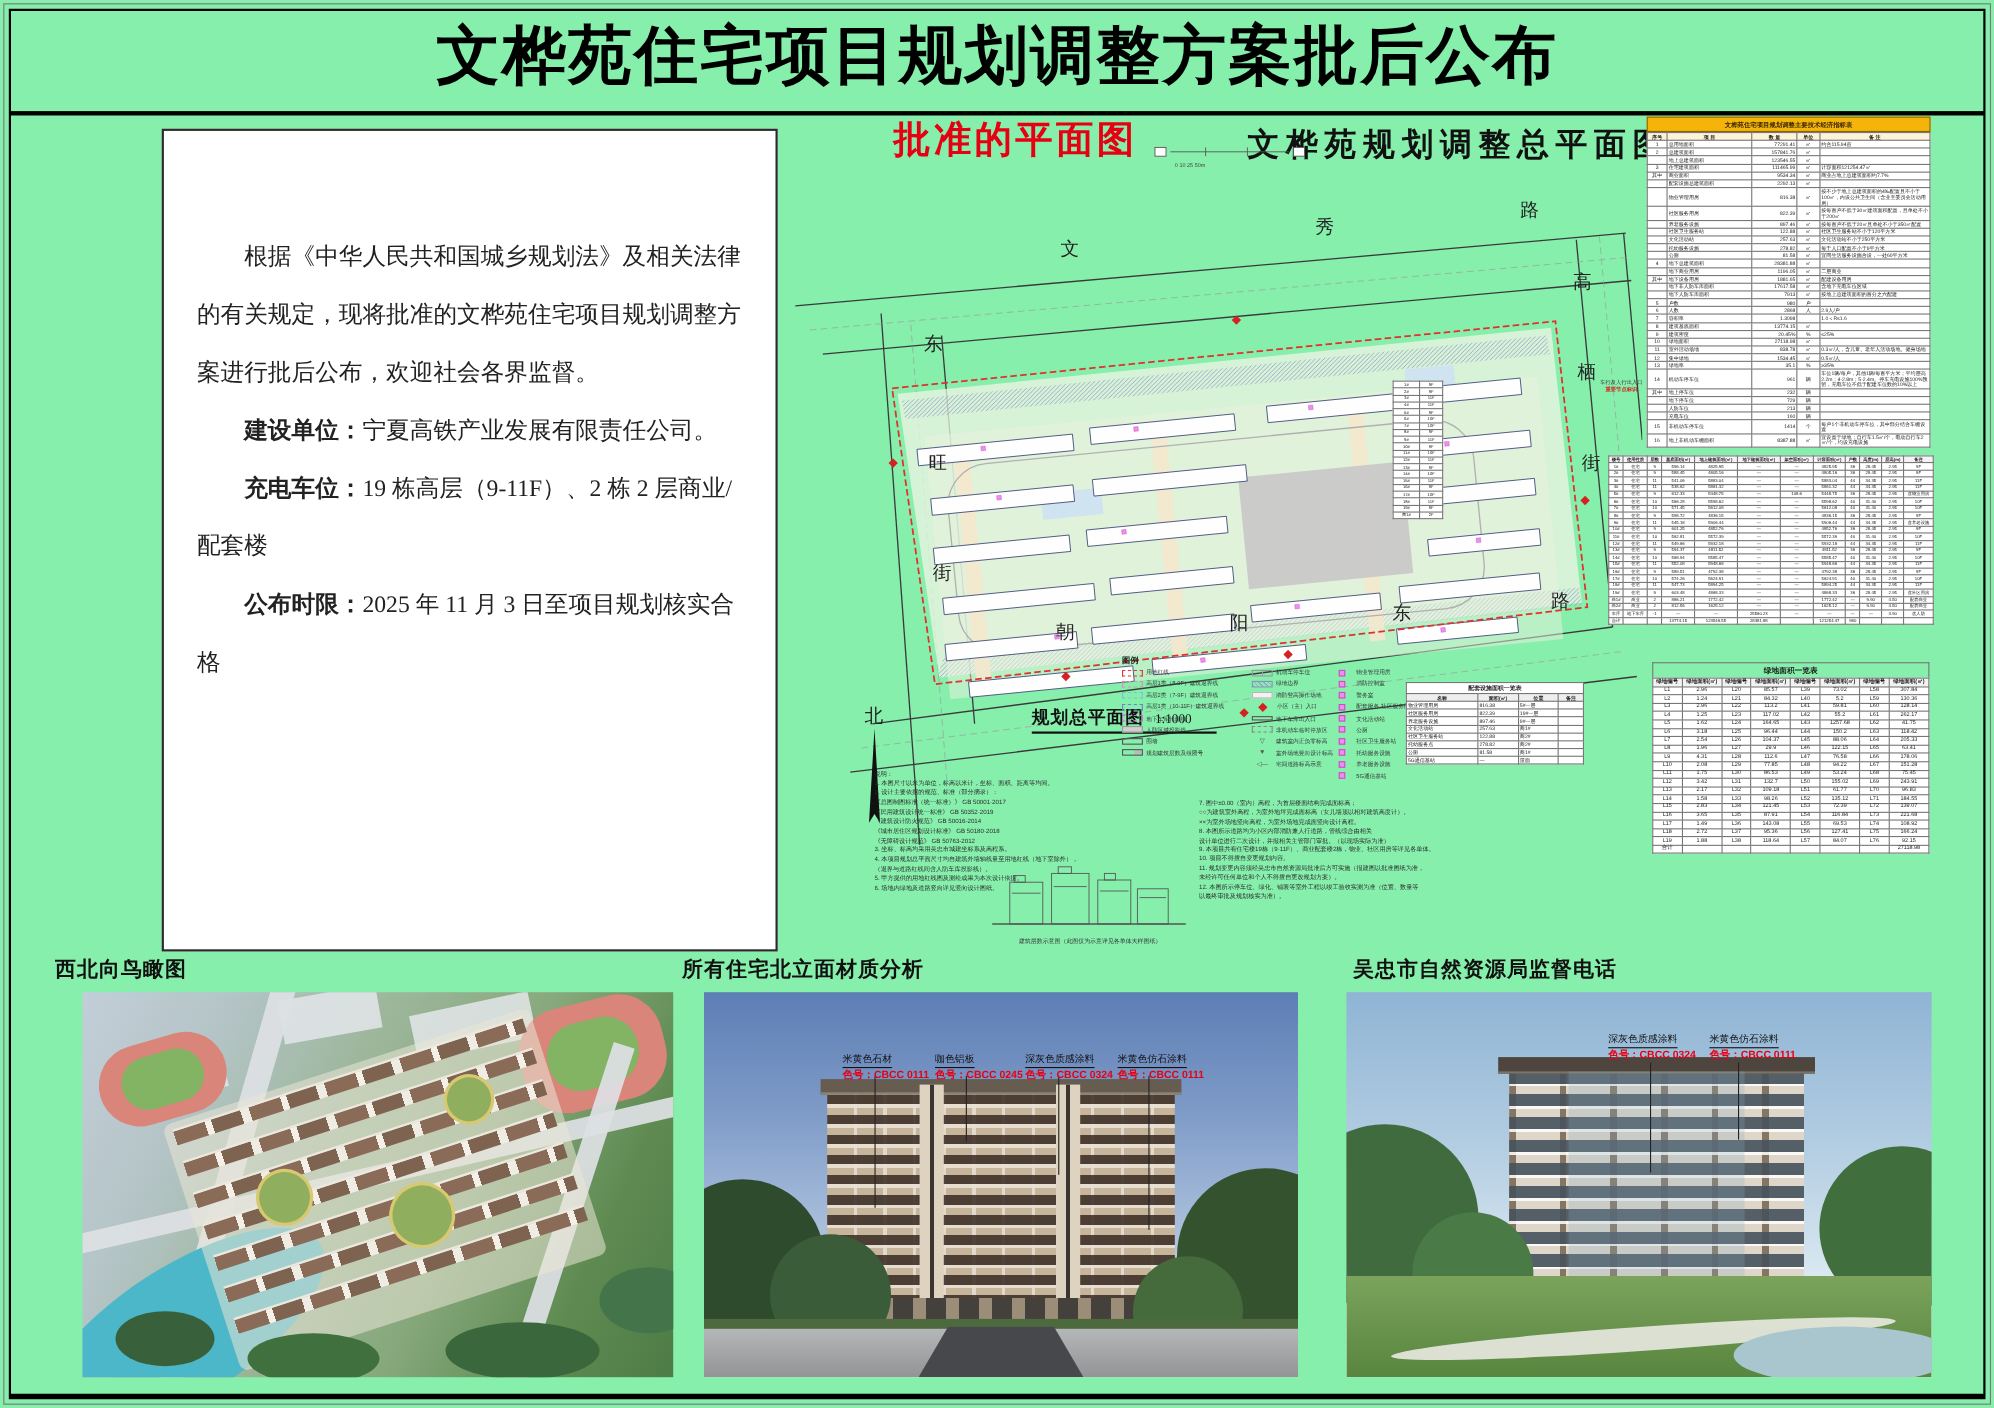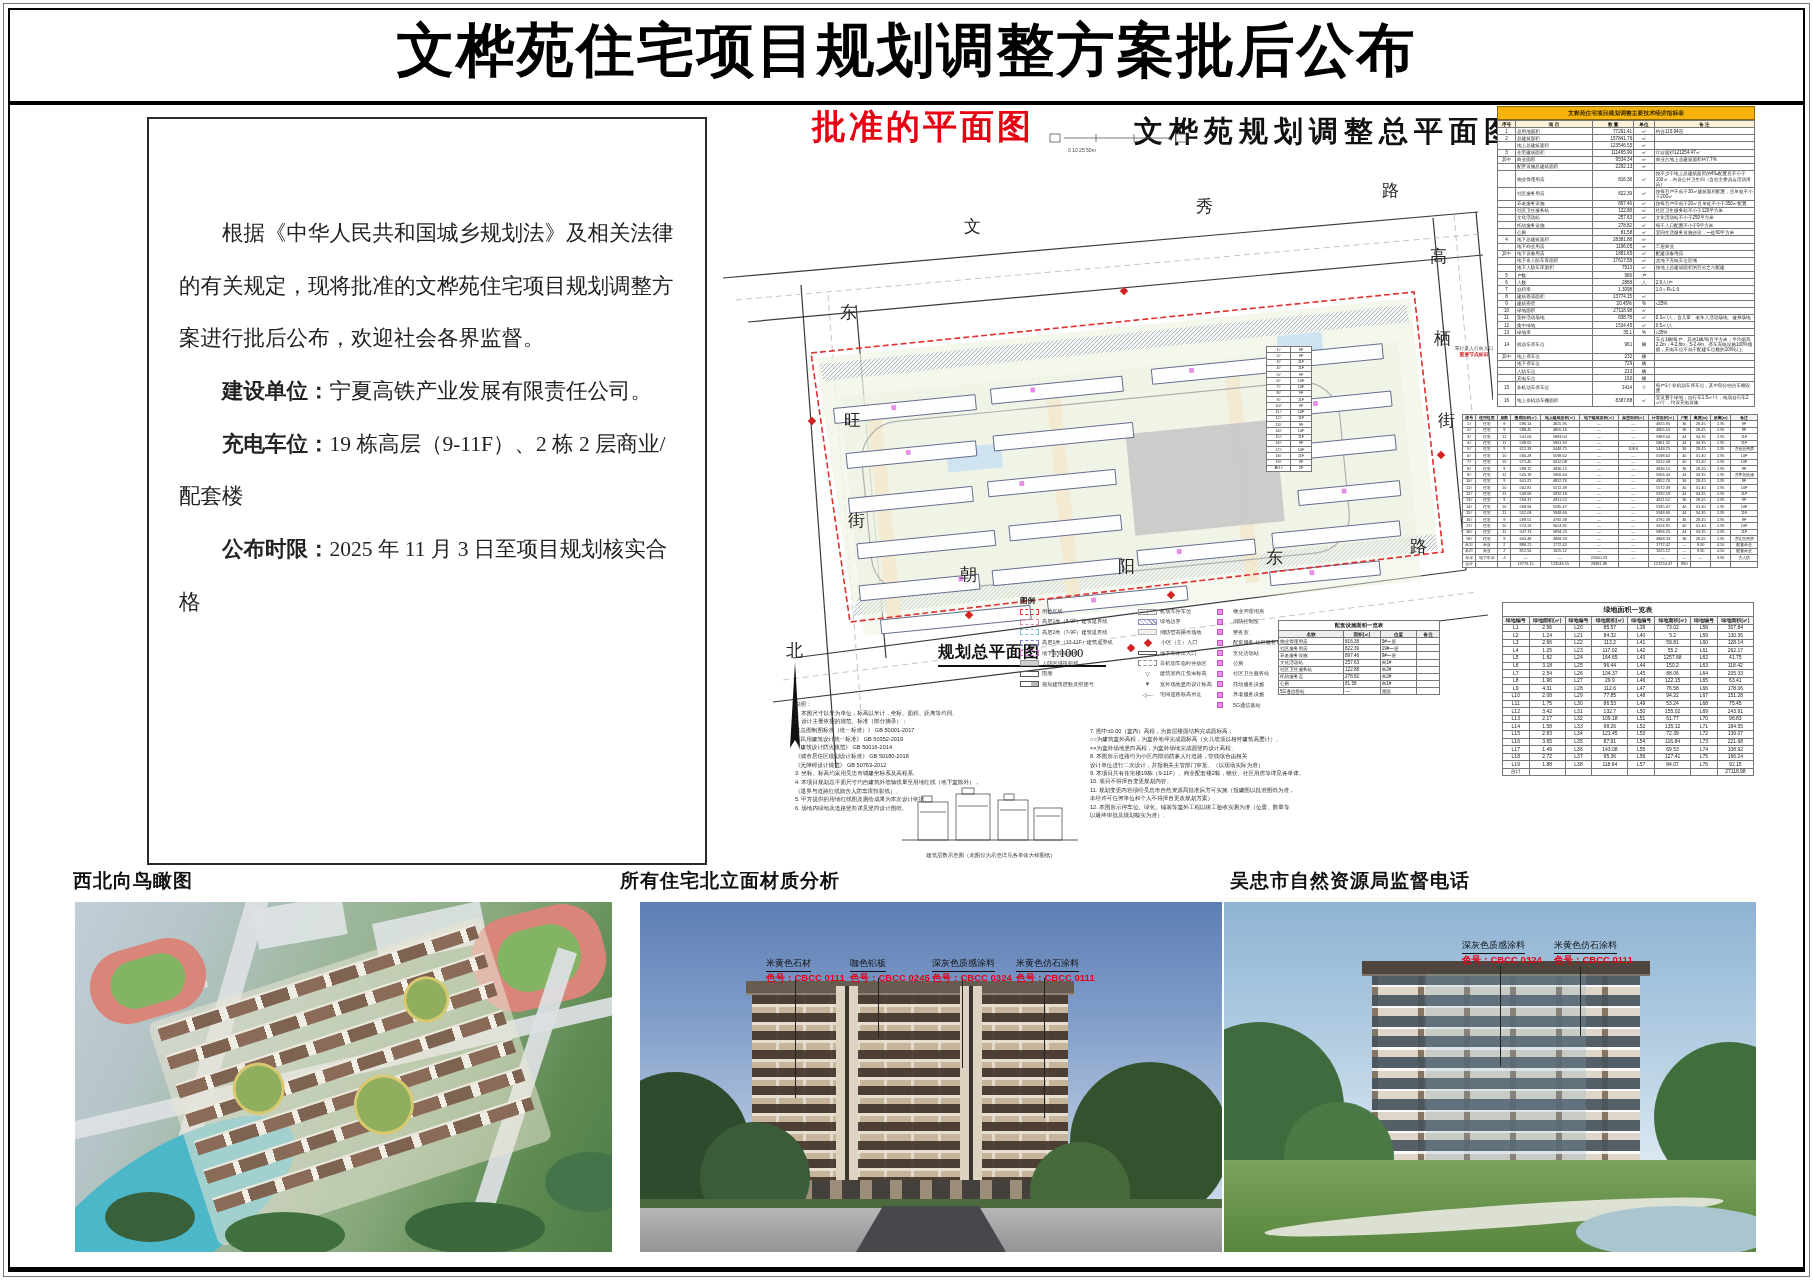--- a/index.html
+++ b/index.html
@@ -1,16 +1,16 @@
 <!DOCTYPE html>
 <html><head>
 <meta charset="utf-8">
 <style>
   html,body{margin:0;padding:0;background:#888;}
-  .page{position:relative;width:1813px;height:1280px;background:#ffffff;overflow:hidden;
+  .page{position:relative;width:1813px;height:1280px;background:#86efac;overflow:hidden;
         font-family:"Liberation Sans","DejaVu Sans",sans-serif;color:#1c1c1c;}
   .frame-outer{position:absolute;inset:3px;border:1px solid #777;pointer-events:none;}
   .frame{position:absolute;inset:8px;border:2px solid #000;border-bottom-width:5px;pointer-events:none;}
   .title-rule{position:absolute;left:9px;right:9px;top:101px;height:4px;background:#000;}
   .main-title{position:absolute;left:0;right:0;top:12px;text-align:center;font-size:58px;font-weight:900;
         letter-spacing:2px;color:#000;font-family:"DejaVu Sans","Liberation Sans",sans-serif;}
 
   
   .ann-box{position:absolute;left:147px;top:117px;width:560px;height:748px;border:2px solid #2a2a2a;
         background:#fff;box-sizing:border-box;padding:88px 30px 0 30px;
@@ -115,21 +115,21 @@
   .p1-river{position:absolute;left:-60px;top:250px;width:300px;height:120px;background:#4cb7c8;
       border-radius:50%;transform:rotate(-33deg);}
   .p1-complex{position:absolute;left:100px;top:62px;width:350px;height:235px;transform:rotate(-18deg);
       background:rgba(234,229,214,.55);border-radius:8px;padding:6px 8px;box-sizing:border-box;}
   .p1-row{height:13px;margin-bottom:15px;border-top:2px solid #ece8de;
       background:repeating-linear-gradient(90deg,#8a6b58 0 30px,#f4f0e8 30px 36px,#7d6350 36px 64px,#efece4 64px 72px);}
   .p1-court{position:absolute;border-radius:50%;background:#8fae5e;border:3px solid #d8c870;}
   .p1-tree{position:absolute;border-radius:50%;}
   .p1-city{position:absolute;background:#e3e6ea;opacity:.85;}
 
-  .photo2{left:640px;width:582px;background:linear-gradient(180deg,#5d7eb5 0%,#7f9cc8 32%,#b9cbe2 72%,#d8e3ee 100%);}
+  .photo2{left:640px;width:540px;background:linear-gradient(180deg,#5d7eb5 0%,#7f9cc8 32%,#b9cbe2 72%,#d8e3ee 100%);}
   .p2-building{position:absolute;left:112px;top:90px;width:316px;height:212px;background-color:#c6b49b;
       background-image:repeating-linear-gradient(180deg,rgba(60,46,38,.88) 3px 12px,rgba(232,224,210,.95) 12px 15px,rgba(198,180,156,0) 15px 21.2px),
       repeating-linear-gradient(90deg,transparent 0 24px,rgba(255,255,255,.5) 24px 27px);}
   .p2-parapet{position:absolute;left:-6px;top:-11px;width:328px;height:12px;background:#675c50;border-bottom:2px solid #8d8274;}
   .p2-core{position:absolute;top:-6px;width:22px;height:104%;background:#ded3c0;
       background-image:linear-gradient(90deg,transparent 42%,#3c3630 42%,#3c3630 58%,transparent 58%);}
   .p2-base{position:absolute;left:0;bottom:0;width:100%;height:24px;background:#8a7a66;
       background-image:repeating-linear-gradient(90deg,#44403c 0 18px,#9c8d78 18px 30px);}
   .p2-ground{position:absolute;left:0;bottom:0;width:100%;height:49px;background:linear-gradient(180deg,#b9babc,#939496);}
   .p2-walk{position:absolute;left:50%;bottom:0;width:150px;height:46px;transform:translateX(-50%);
@@ -1420,21 +1420,21 @@
             <td></td>
             <td></td>
             <td></td>
             <td></td>
             <td>27118.98</td>
           </tr>
         </tbody>
       </table>
   </div>
 
-  <div class="caption" style="left:73px">西北向鸟瞰图</div>
+  <div class="caption" style="left:50px">西北向鸟瞰图</div>
   <div class="caption" style="left:620px">所有住宅北立面材质分析</div>
   <div class="caption" style="left:1230px">吴忠市自然资源局监督电话</div>
 
   <div class="photo photo1">
     <div class="p1-city" style="left:180px;top:0;width:90px;height:40px;transform:rotate(-10deg)"></div>
     <div class="p1-city" style="left:300px;top:10px;width:110px;height:42px;transform:rotate(-12deg)"></div>
     <div class="p1-city" style="left:60px;top:60px;width:70px;height:34px;transform:rotate(-14deg)"></div>
     <div class="p1-stadium" style="left:14px;top:42px;width:118px;height:74px;transform:rotate(-16deg)">
         <div class="p1-field"></div>
       </div>

